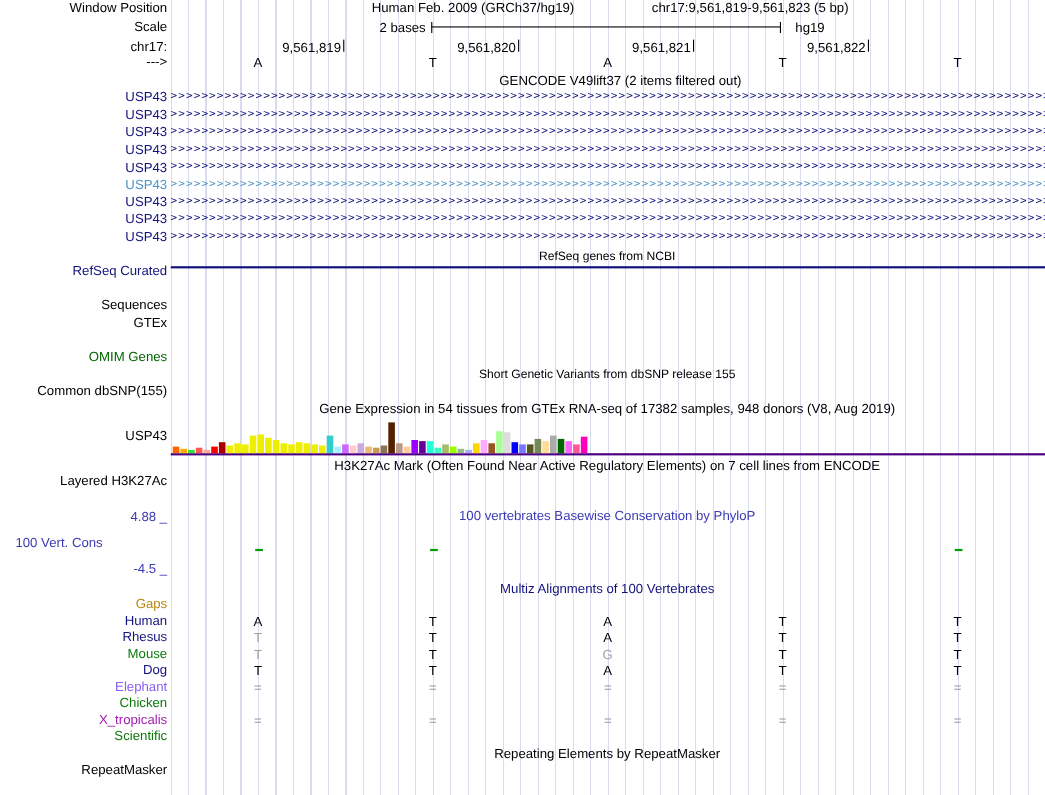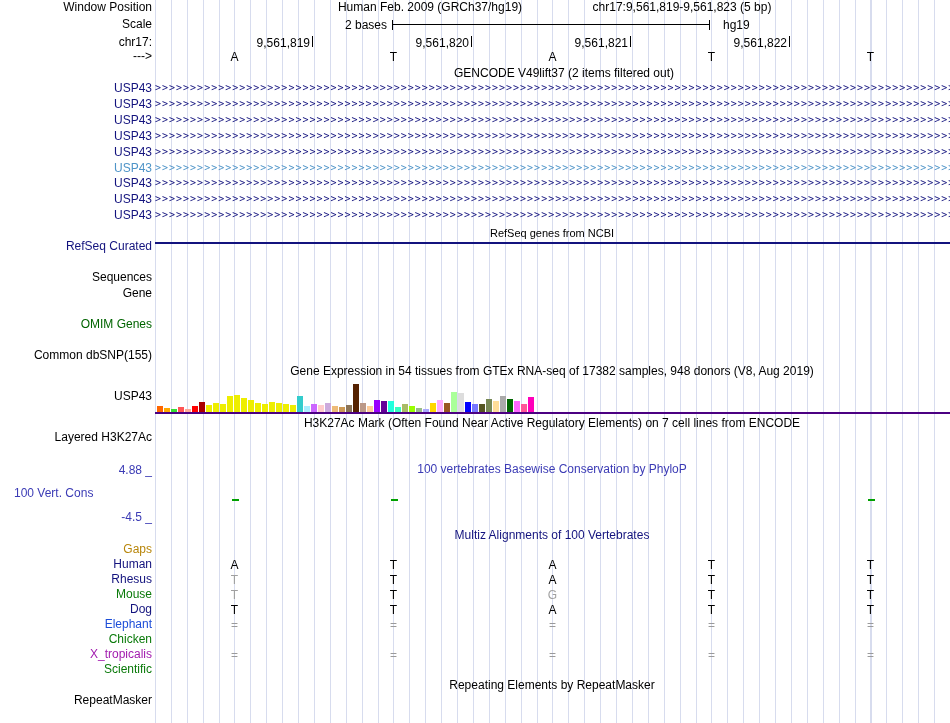--- a/index.html
+++ b/index.html
@@ -32,20 +32,21 @@
     <div class="abs" style="left:237px;top:20px;width:318px;height:10px">
       <div class="abs" style="left:0;top:0;width:1px;height:10px;background:#000"></div>
       <div class="abs" style="right:0;top:0;width:1px;height:10px;background:#000"></div>
       <div class="abs" style="left:0;top:4px;width:100%;height:1px;background:#000"></div>
     </div>
     <div class="abs" style="left:568px;top:18px">hg19</div>
 
     <div class="ctext" style="left:409px;top:67px">GENCODE V49lift37 (2 items filtered out)</div>
     <div class="ctext small" style="left:397px;top:227px">RefSeq genes from NCBI</div>
     <div class="abs" style="left:0;top:242px;width:795px;height:2px;background:#13137E"></div>
+    <div class="ctext small" style="left:397px;top:335px">Short Genetic Variants from dbSNP release 155</div>
     <div class="ctext" style="left:397px;top:365px">Gene Expression in 54 tissues from GTEx RNA-seq of 17382 samples, 948 donors (V8, Aug 2019)</div>
     <div class="abs" style="left:0;top:412px;width:795px;height:2px;background:#4B0082"></div>
     <div class="ctext" style="left:397px;top:417px">H3K27Ac Mark (Often Found Near Active Regulatory Elements) on 7 cell lines from ENCODE</div>
     <div class="ctext blue" style="left:397px;top:463px">100 vertebrates Basewise Conservation by PhyloP</div>
     <div class="ctext navy" style="left:397px;top:529px">Multiz Alignments of 100 Vertebrates</div>
     <div class="ctext" style="left:397px;top:679px">Repeating Elements by RepeatMasker</div>
   <div style="position: absolute; top: 36px; right: 640px; white-space: nowrap;">9,561,819</div>
       <div style="position: absolute; top: 36px; left: 157px; width: 1px; height: 11px; background: rgb(0, 0, 0);"></div>
       <div style="position: absolute; top: 36px; right: 481px; white-space: nowrap;">9,561,820</div>
       <div style="position: absolute; top: 36px; left: 316px; width: 1px; height: 11px; background: rgb(0, 0, 0);"></div>
@@ -156,21 +157,21 @@
       <div style="position: absolute; top: 648px; left: 715.5px; transform: translateX(-50%); color: rgb(154, 154, 154);">=</div>
     </div>
 
   <div id="gutter">
     <div class="glabel" style="top:1px">Window Position</div>
     <div class="glabel" style="top:18px">Scale</div>
     <div class="glabel" style="top:36px">chr17:</div>
     <div class="glabel" style="top:50px">---&gt;</div>
     <div class="glabel navy" style="top:240px">RefSeq Curated</div>
     <div class="glabel" style="top:271px">Sequences</div>
-    <div class="glabel" style="top:287px">Gene</div>
+    <div class="glabel" style="top:287px">GTEx</div>
     <div class="glabel green" style="top:318px">OMIM Genes</div>
     <div class="glabel" style="top:349px">Common dbSNP(155)</div>
     <div class="glabel" style="top:390px">USP43</div>
     <div class="glabel" style="top:431px">Layered H3K27Ac</div>
     <div class="glabel blue" style="top:464px">4.88 _</div>
     <div class="glabel blue left" style="top:487px">100 Vert. Cons</div>
     <div class="glabel blue" style="top:511px">-4.5 _</div>
     <div class="glabel" style="top:694px">RepeatMasker</div>
   <div style="position: absolute; top: 81px; right: 3px; color: rgb(19, 19, 126); line-height: 14px;">USP43</div>
       <div style="position: absolute; top: 96.9px; right: 3px; color: rgb(19, 19, 126); line-height: 14px;">USP43</div>
@@ -179,18 +180,18 @@
       <div style="position: absolute; top: 144.6px; right: 3px; color: rgb(19, 19, 126); line-height: 14px;">USP43</div>
       <div style="position: absolute; top: 160.5px; right: 3px; color: rgb(78, 148, 200); line-height: 14px;">USP43</div>
       <div style="position: absolute; top: 176.4px; right: 3px; color: rgb(19, 19, 126); line-height: 14px;">USP43</div>
       <div style="position: absolute; top: 192.3px; right: 3px; color: rgb(19, 19, 126); line-height: 14px;">USP43</div>
       <div style="position: absolute; top: 208.2px; right: 3px; color: rgb(19, 19, 126); line-height: 14px;">USP43</div>
       <div style="position: absolute; top: 543px; right: 3px; color: rgb(184, 134, 11); line-height: 13px; white-space: nowrap;">Gaps</div>
       <div style="position: absolute; top: 558px; right: 3px; color: rgb(19, 19, 126); line-height: 13px; white-space: nowrap;">Human</div>
       <div style="position: absolute; top: 573px; right: 3px; color: rgb(19, 19, 126); line-height: 13px; white-space: nowrap;">Rhesus</div>
       <div style="position: absolute; top: 588px; right: 3px; color: rgb(10, 122, 10); line-height: 13px; white-space: nowrap;">Mouse</div>
       <div style="position: absolute; top: 603px; right: 3px; color: rgb(19, 19, 126); line-height: 13px; white-space: nowrap;">Dog</div>
-      <div style="position: absolute; top: 618px; right: 3px; color: #1d4ed8; line-height: 13px; white-space: nowrap;">Elephant</div>
+      <div style="position: absolute; top: 618px; right: 3px; color: #8b5cf6; line-height: 13px; white-space: nowrap;">Elephant</div>
       <div style="position: absolute; top: 633px; right: 3px; color: rgb(10, 122, 10); line-height: 13px; white-space: nowrap;">Chicken</div>
       <div style="position: absolute; top: 648px; right: 3px; color: #a21caf; line-height: 13px; white-space: nowrap;">X_tropicalis</div>
       <div style="position: absolute; top: 663px; right: 3px; color: rgb(10, 122, 10); line-height: 13px; white-space: nowrap;">Scientific</div>
     </div>
 </div>
 
 </body></html>

